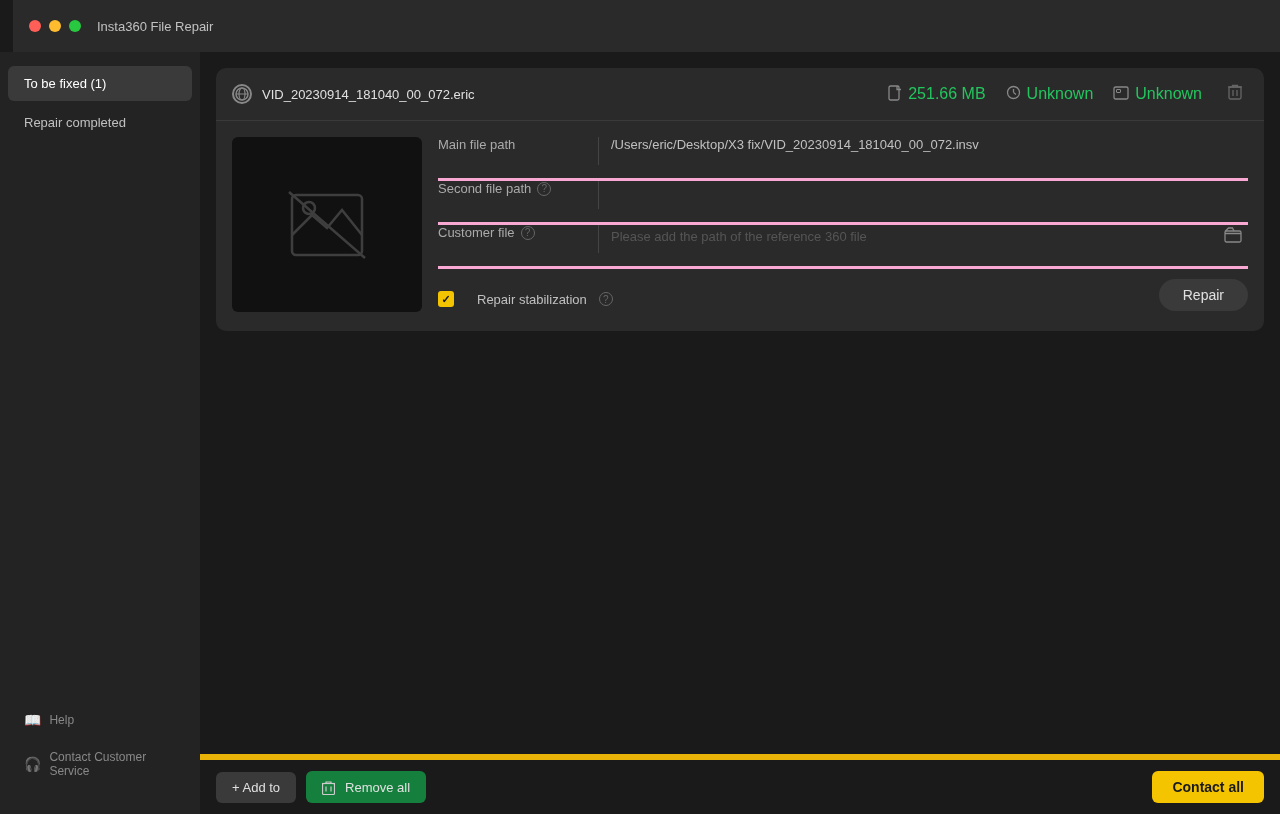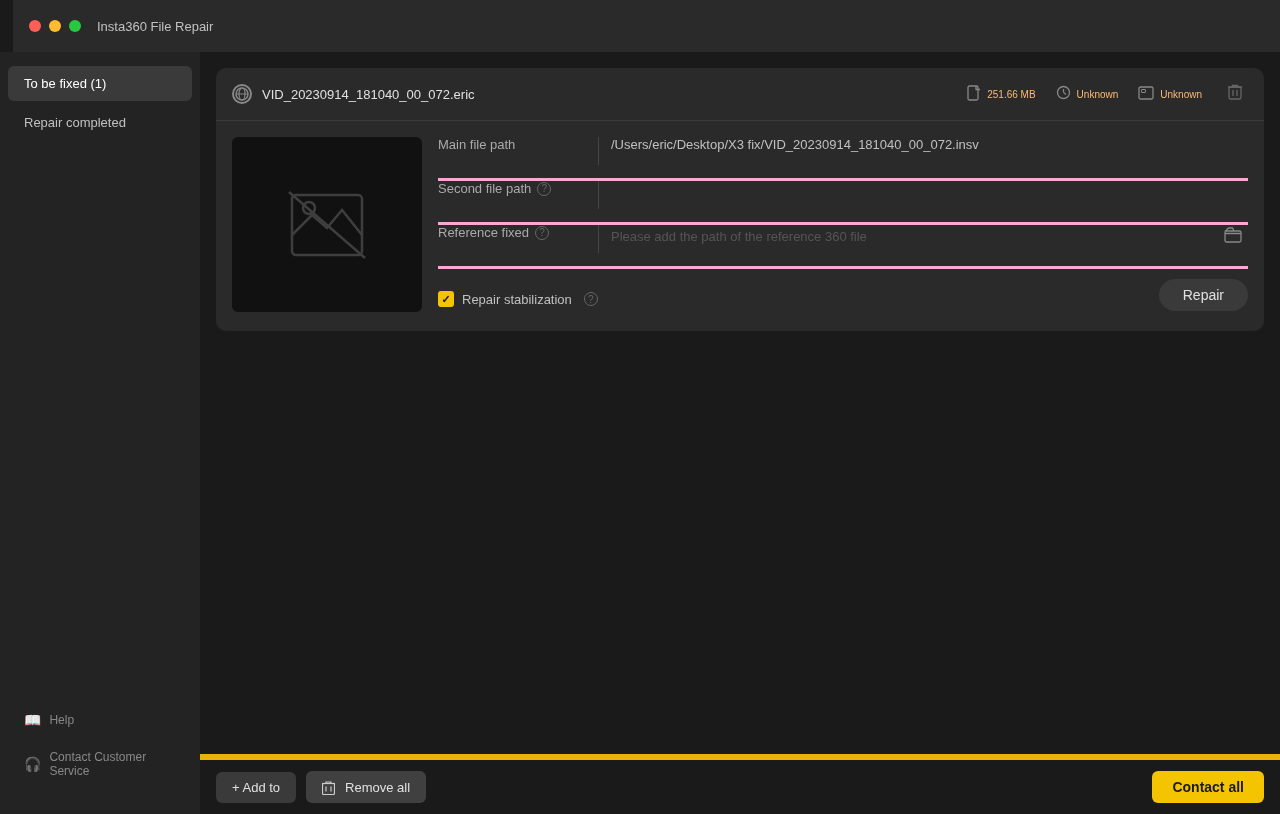--- a/index.html
+++ b/index.html
@@ -135,22 +135,22 @@
     .file-meta {
       display: flex;
       align-items: center;
       gap: 20px;
       margin-left: auto;
     }
     .meta-item {
       display: flex;
       align-items: center;
       gap: 6px;
-      font-size: 10px;
-      color: #fdba74;
+      font-size: 16px;
+      color: #22c55e;
     }
     .meta-icon {
       font-size: 13px;
     }
     .delete-btn {
       background: none;
       border: none;
       color: #666;
       cursor: pointer;
       font-size: 16px;
@@ -284,20 +284,21 @@
       flex-shrink: 0;
     }
     .checkbox-check {
       color: #1a1a1a;
       font-size: 11px;
       font-weight: bold;
     }
     .stabilization-label {
       font-size: 13px;
       color: #c0c0c0;
+      margin-left: 15px;
     }
     .repair-btn {
       background: #3a3a3a;
       color: #e0e0e0;
       border: none;
       border-radius: 16px;
       padding: 8px 24px;
       font-size: 14px;
       cursor: pointer;
       font-family: inherit;
@@ -324,21 +325,21 @@
       border-radius: 6px;
       padding: 8px 16px;
       font-size: 13px;
       cursor: pointer;
       font-family: inherit;
       display: flex;
       align-items: center;
       gap: 6px;
     }
     .remove-btn {
-      background: #404040;
+      background: #15803d;
       color: #e0e0e0;
       border: none;
       border-radius: 6px;
       padding: 8px 16px;
       font-size: 13px;
       cursor: pointer;
       font-family: inherit;
       display: flex;
       align-items: center;
       gap: 6px;
@@ -472,21 +473,21 @@
         <div class="field-row">
           <div class="field-label">
             <span>Second file path</span>
             <span class="help-icon">?</span>
           </div>
           <div class="field-divider"></div>
         </div>
 
         <div class="field-row">
           <div class="field-label">
-            <span>Reference fixed</span>
+            <span>Customer file</span>
             <span class="help-icon">?</span>
           </div>
           <div class="field-divider"></div>
           <div class="field-input-row">
             <input class="field-input" type="text" placeholder="Please add the path of the reference 360 file" style="">
             <button class="field-browse-btn">
               <svg width="18" height="16" viewBox="0 0 18 16" fill="none">
                 <rect x="1" y="4" width="16" height="11" rx="1.5" stroke="#888" stroke-width="1.3" fill="none"></rect>
                 <path d="M1 6.5h16" stroke="#888" stroke-width="1.3"></path>
                 <path d="M1 4.5L4.5 1h4l1.5 3" stroke="#888" stroke-width="1.3" fill="none"></path>

